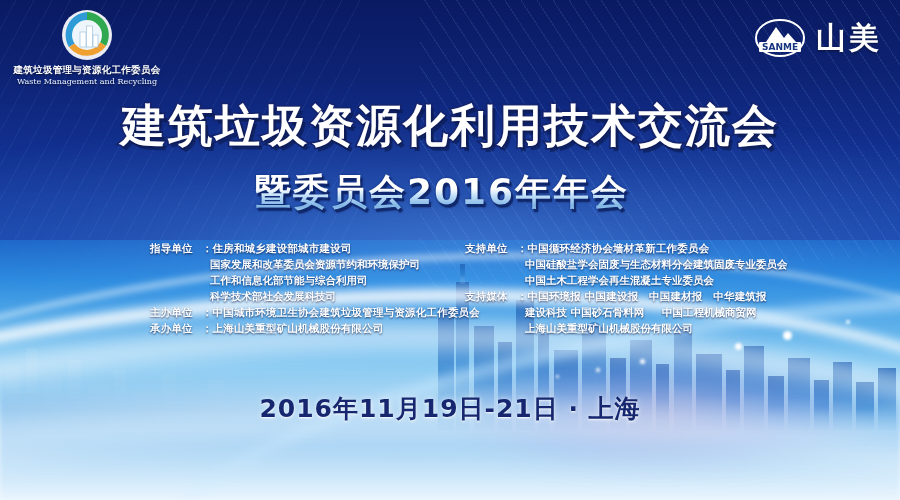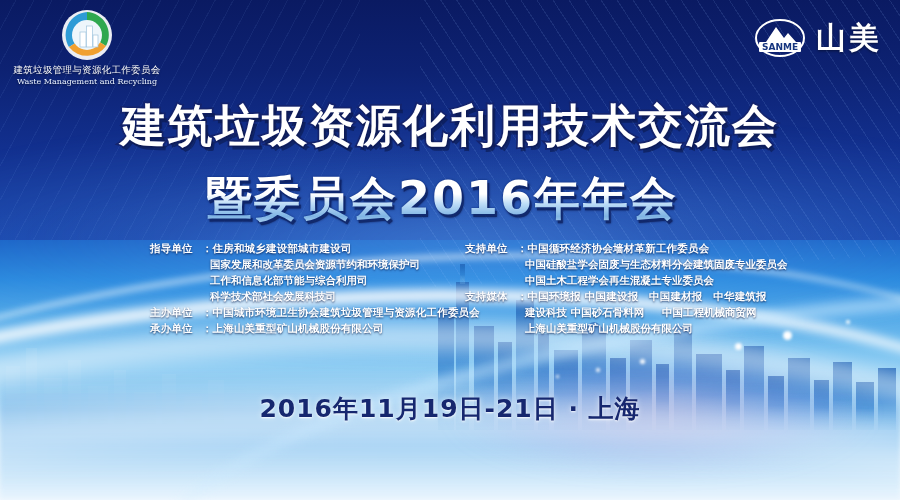--- a/index.html
+++ b/index.html
@@ -89,21 +89,21 @@
     filter:blur(3px);}
   .dot{position:absolute;border-radius:50%;background:#fff;filter:blur(1.4px);}
 
   
   .lcity{position:absolute;left:0;bottom:76px;width:240px;height:120px;opacity:.22;}
 
   
   .logo-left{position:absolute;left:12px;top:8px;width:150px;text-align:center;}
   .logo-mark{width:54px;height:54px;margin:0 auto;position:relative;}
   .logo-cap{
-    font-size:9.5px;font-weight:normal;color:#ffffff;letter-spacing:.3px;
+    font-size:9.5px;font-weight:bold;color:#ffffff;letter-spacing:.3px;
     margin-top:2px;line-height:1.25;text-shadow:0 1px 2px rgba(0,0,0,.5);
   }
   .logo-cap-en{
     font-family:"DejaVu Serif","Liberation Serif",serif;
     font-size:8px;color:#eaf2ff;line-height:1.3;margin-top:1px;
     text-shadow:0 1px 2px rgba(0,0,0,.5);
   }
   .sanme{position:absolute;right:18px;top:18px;display:flex;align-items:center;gap:10px;justify-content:flex-end;}
   .sanme-badge{width:52px;height:40px;position:relative;}
   .sanme-cn{
@@ -115,21 +115,21 @@
   .title-main{
     position:absolute;left:0;right:0;top:96px;text-align:center;
     font-size:45px;font-weight:bold;color:#ffffff;letter-spacing:2px;
     -webkit-text-stroke:3.5px #14246e;
     paint-order:stroke fill;
     text-shadow:3px 4px 0 rgba(10,22,70,.55);
     white-space:nowrap;
   }
   .title-sub{
     position:absolute;left:0;right:16px;top:168px;text-align:center;
-    font-size:46px;font-weight:bold;letter-spacing:2px;white-space:nowrap;
+    font-size:36px;font-weight:bold;letter-spacing:2px;white-space:nowrap;
     background:linear-gradient(180deg,#ffffff 0%,#ffffff 42%,#bcdcf7 58%,#7fb4e4 78%,#cfe6f8 100%);
     -webkit-background-clip:text;background-clip:text;color:transparent;
     filter:drop-shadow(0 0 1px #0d2a7a) drop-shadow(2px 3px 0 rgba(9,24,82,.75));
   }
 
   
   .orgs{position:absolute;left:0;top:240px;width:892px;height:110px;
         font-size:10.5px;font-weight:bold;color:#ffffff;line-height:16px;
         text-shadow:0 1px 2px rgba(4,16,60,.75);}
   .col-left{position:absolute;left:150px;top:0;}

